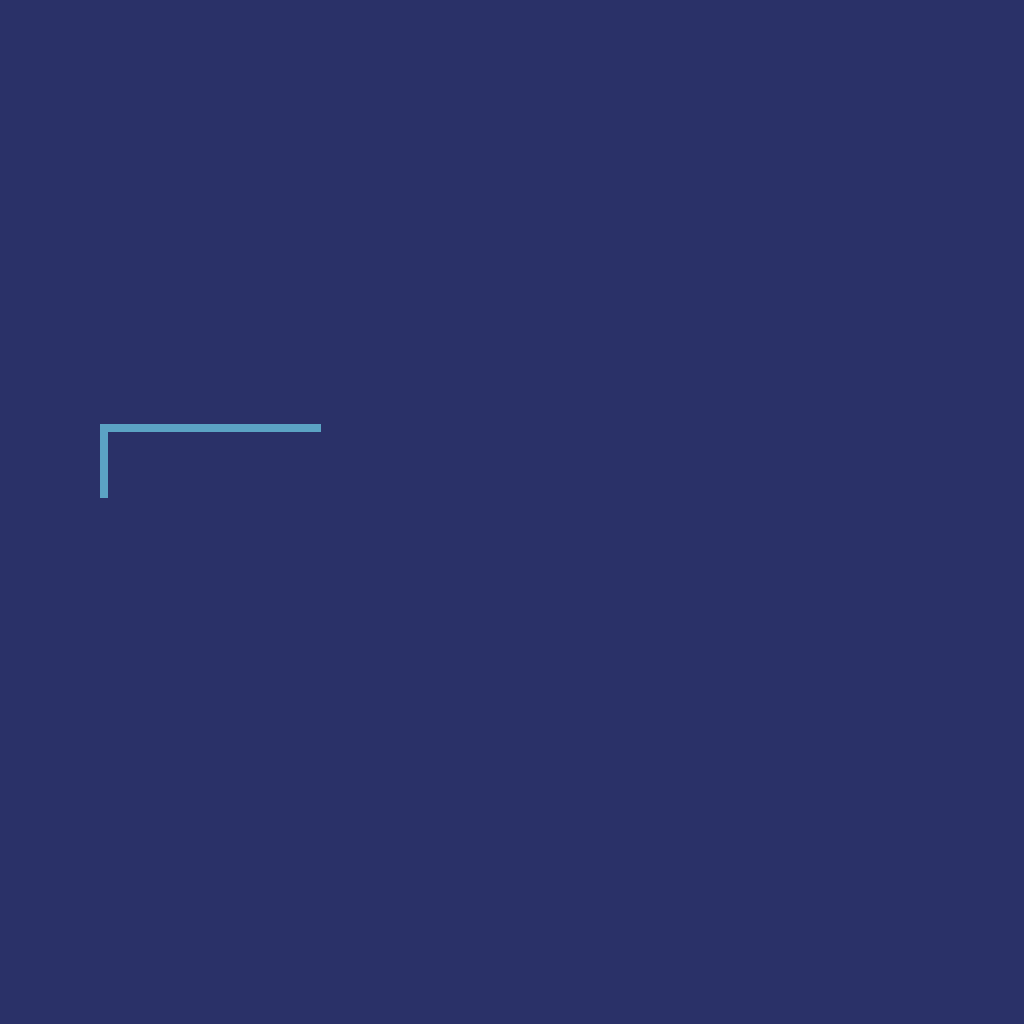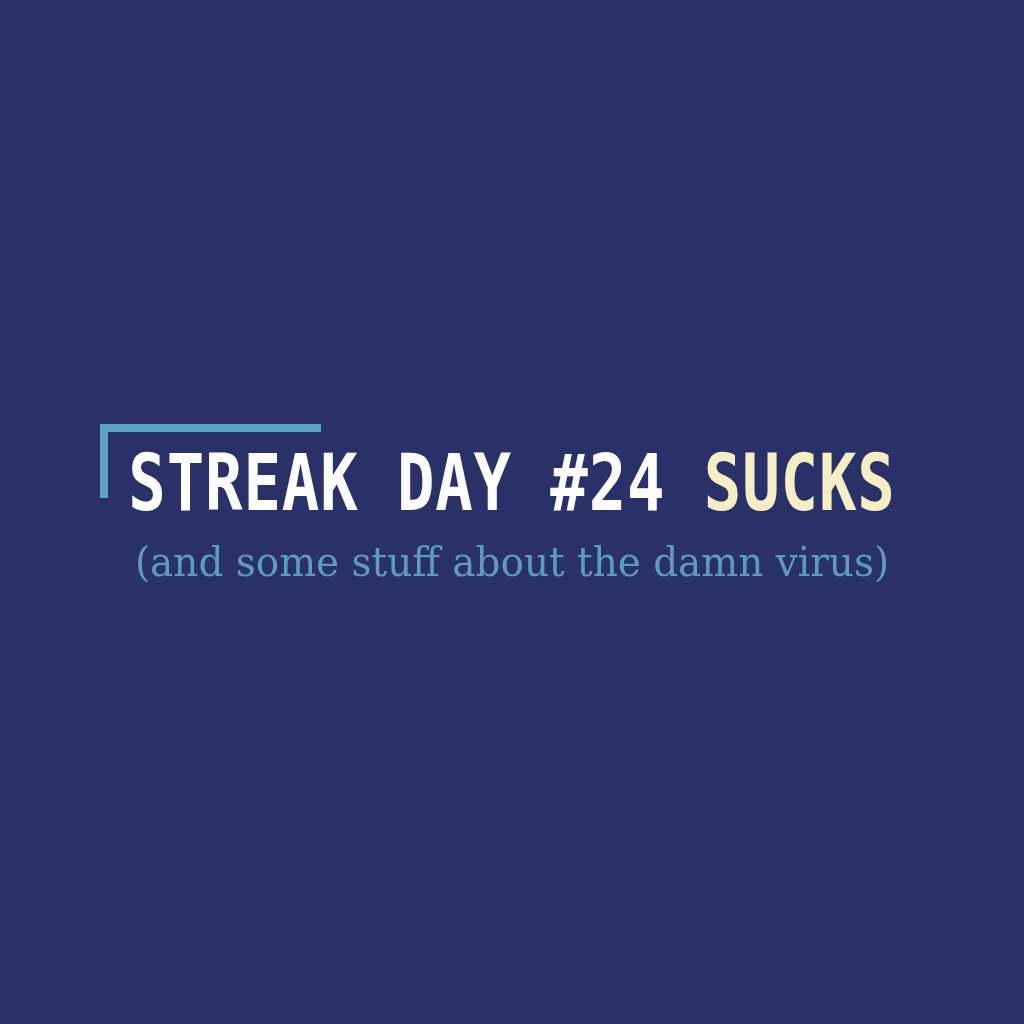--- a/index.html
+++ b/index.html
@@ -93,18 +93,14 @@
 </head>
 <body>
 
 <div id="slide">
 
   <div id="corner-bracket">
     <div class="arm-h"></div>
     <div class="arm-v"></div>
   </div>
 
-  <div id="text-block">
-    <h1 id="headline"><span class="hl-main">STREAK DAY #24 </span><span class="hl-accent">SUCKS</span></h1>
-    <p id="subtitle">(and some stuff about the damn virus)</p>
-  </div>
 
 </div>
 
 </body></html>

